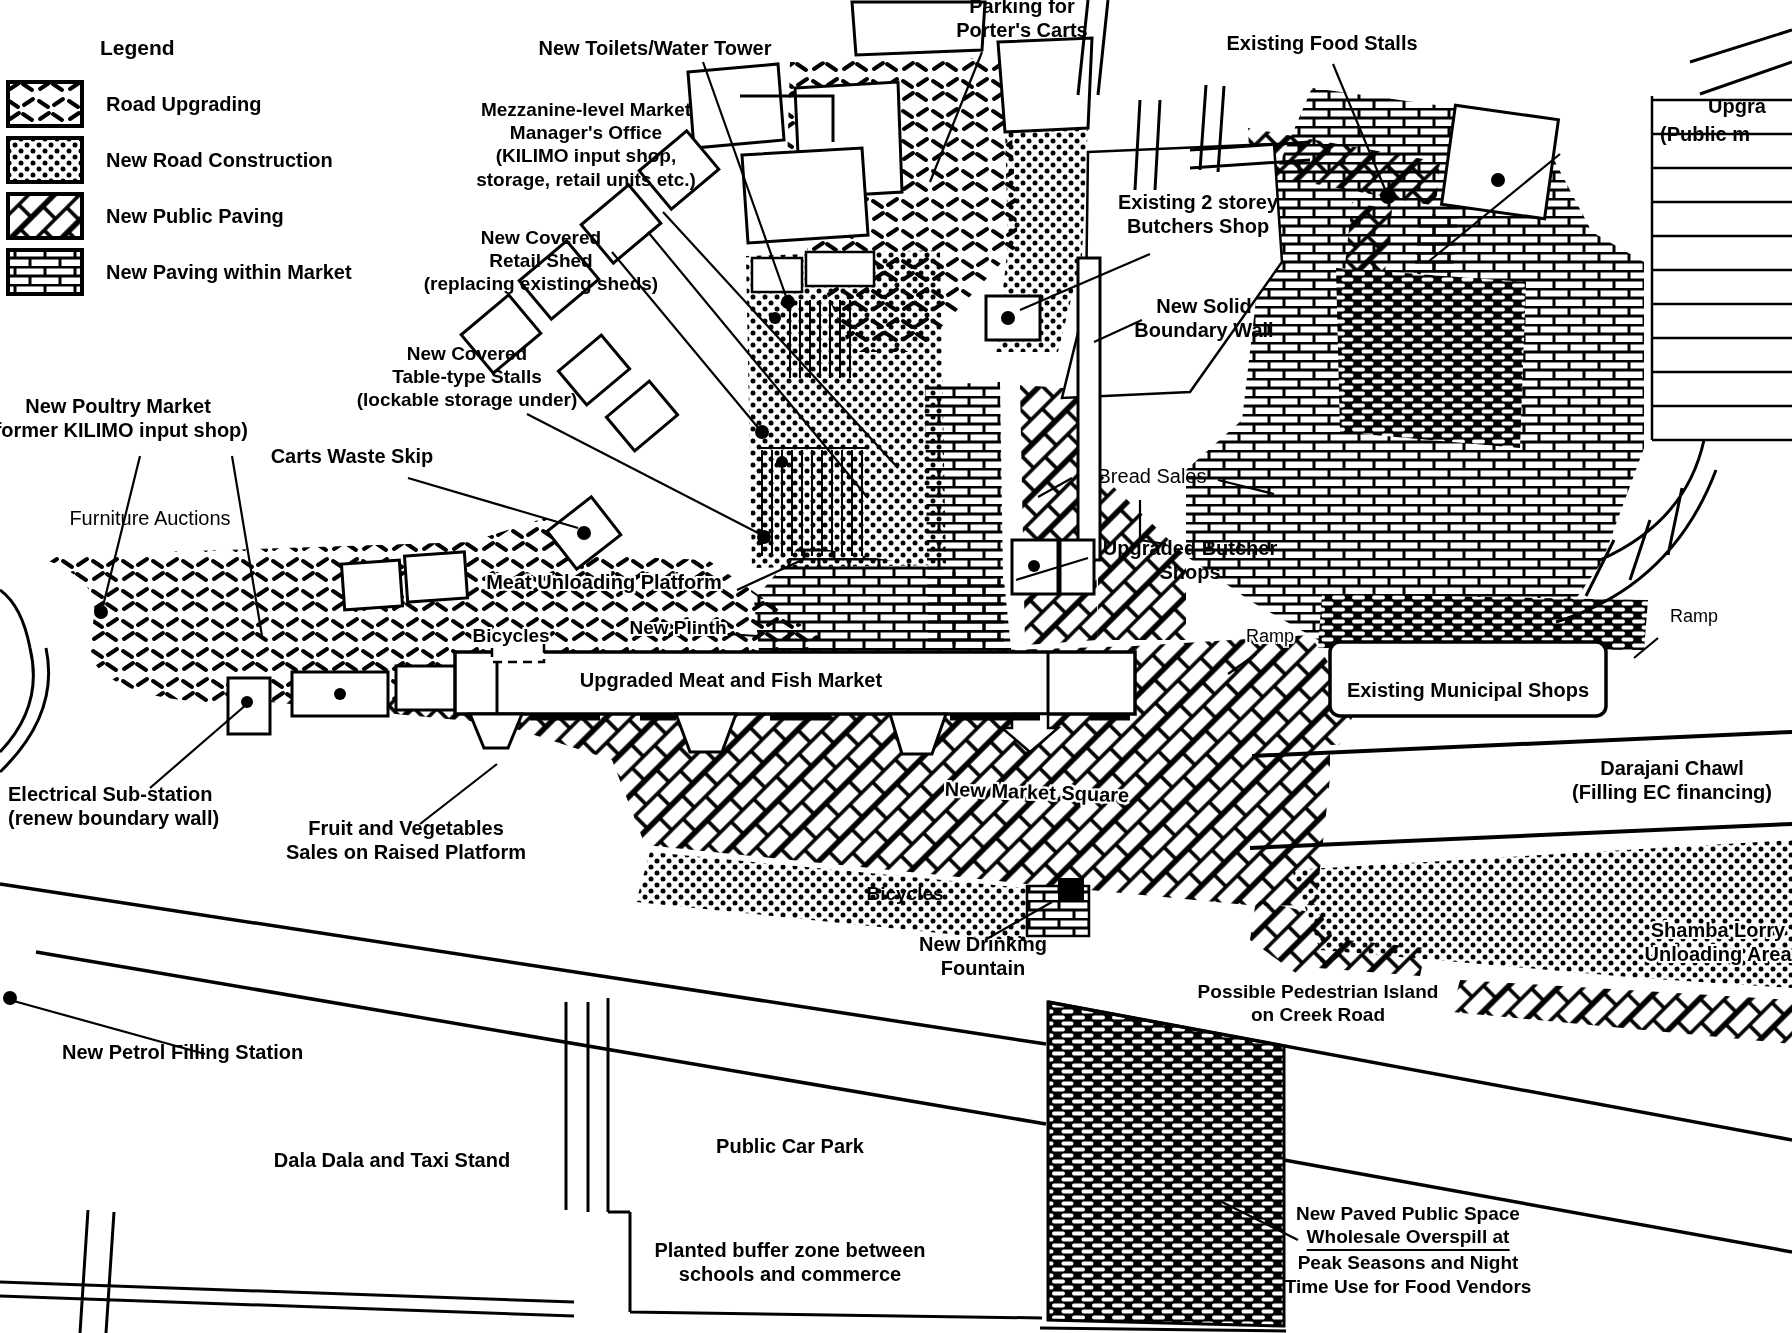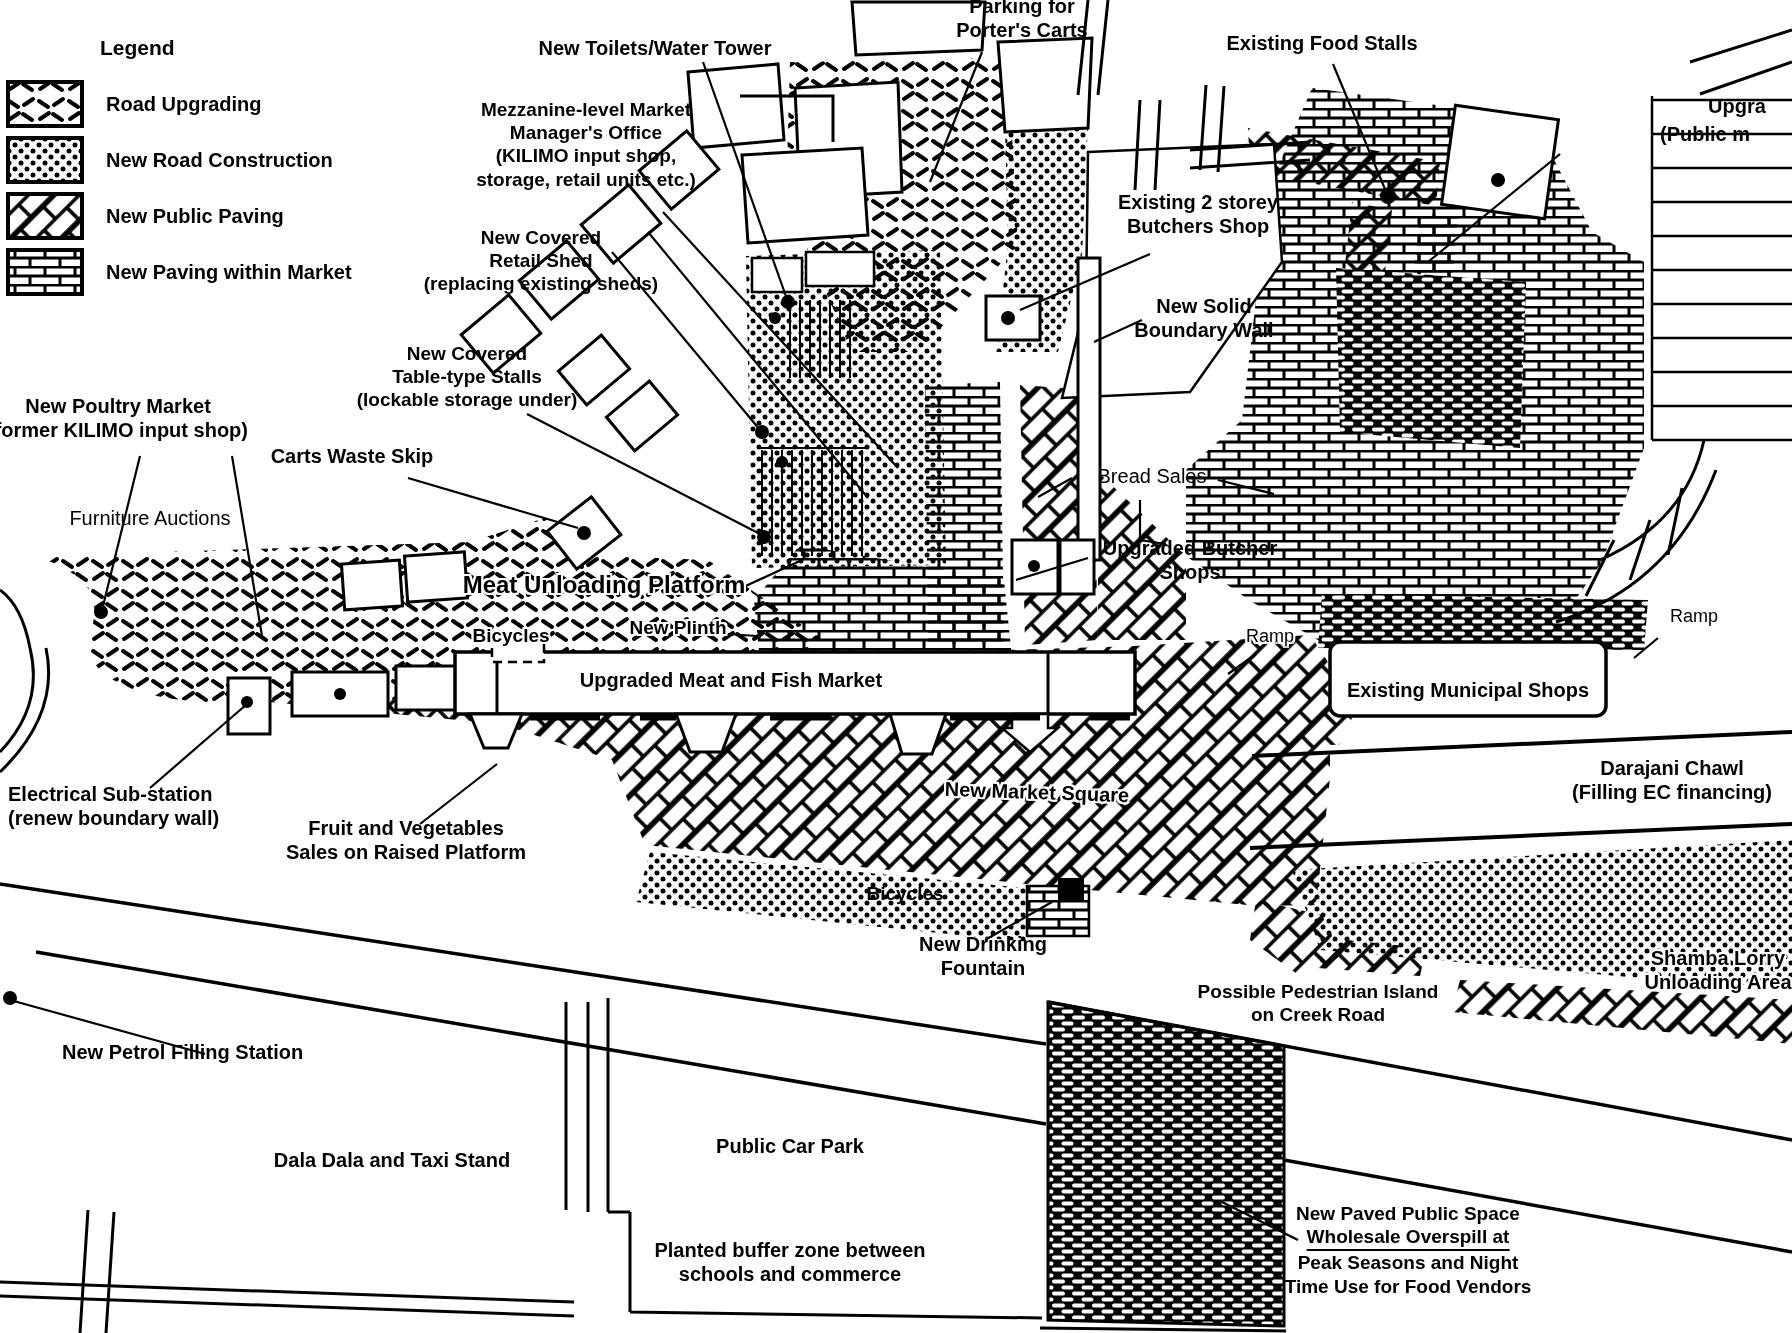--- a/index.html
+++ b/index.html
@@ -264,21 +264,21 @@
       <div class="map-label" style="left: 118px; top: 394px; font-size: 20px; font-weight: 600; transform: translateX(-50%);">
         <span>New Poultry Market</span>
         <span>(former KILIMO input shop)</span>
       </div>
       <div class="map-label" style="left: 352px; top: 444px; font-size: 20px; font-weight: 700; transform: translateX(-50%);">
         <span>Carts Waste Skip</span>
       </div>
       <div class="map-label" style="left: 150px; top: 506px; font-size: 20px; font-weight: 500; transform: translateX(-50%);">
         <span>Furniture Auctions</span>
       </div>
-      <div class="map-label halo" style="left: 604px; top: 570px; font-size: 24px; font-weight: 600; transform: translateX(-50%);">
+      <div class="map-label halo" style="left: 604px; top: 570px; font-size: 20px; font-weight: 600; transform: translateX(-50%);">
         <span>Meat Unloading Platform</span>
       </div>
       <div class="map-label halo" style="left: 511px; top: 624px; font-size: 19px; font-weight: 600; transform: translateX(-50%);">
         <span>Bicycles</span>
       </div>
       <div class="map-label halo" style="left: 678px; top: 616px; font-size: 19px; font-weight: 600; transform: translateX(-50%);">
         <span>New Plinth</span>
       </div>
       <div class="map-label" style="left: 1152px; top: 464px; font-size: 20px; font-weight: 500; transform: translateX(-50%);">
         <span>Bread Sales</span>
@@ -318,21 +318,21 @@
         <span>Fountain</span>
       </div>
       <div class="map-label" style="left: 1318px; top: 980px; font-size: 19px; font-weight: 600; transform: translateX(-50%);">
         <span>Possible Pedestrian Island</span>
         <span>on Creek Road</span>
       </div>
       <div class="map-label" style="left: 1672px; top: 756px; font-size: 20px; font-weight: 600; transform: translateX(-50%);">
         <span>Darajani Chawl</span>
         <span>(Filling EC financing)</span>
       </div>
-      <div class="map-label halo" style="left: 1718px; top: 918px; font-size: 20px; font-weight: 700; transform: translateX(-50%); margin-top: 28px;">
+      <div class="map-label halo" style="left: 1718px; top: 918px; font-size: 20px; font-weight: 700; transform: translateX(-50%);">
         <span>Shamba Lorry</span>
         <span>Unloading Area</span>
       </div>
       <div class="map-label left" style="left: 62px; top: 1040px; font-size: 20px; font-weight: 700;">
         <span>New Petrol Filling Station</span>
       </div>
       <div class="map-label" style="left: 392px; top: 1148px; font-size: 20px; font-weight: 700; transform: translateX(-50%);">
         <span>Dala Dala and Taxi Stand</span>
       </div>
       <div class="map-label" style="left: 790px; top: 1134px; font-size: 20px; font-weight: 700; transform: translateX(-50%);">

